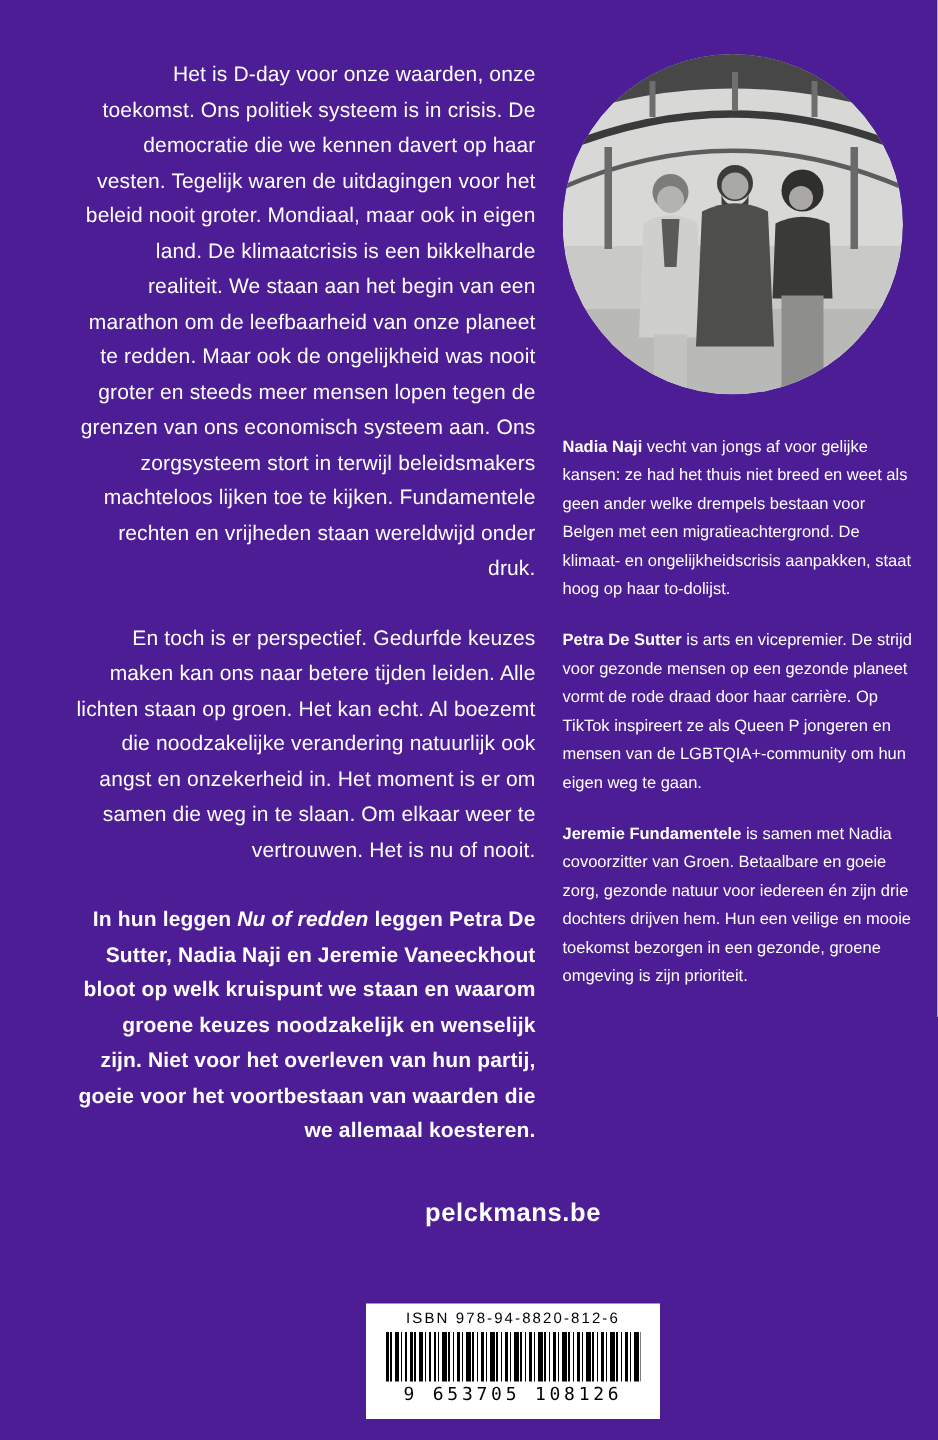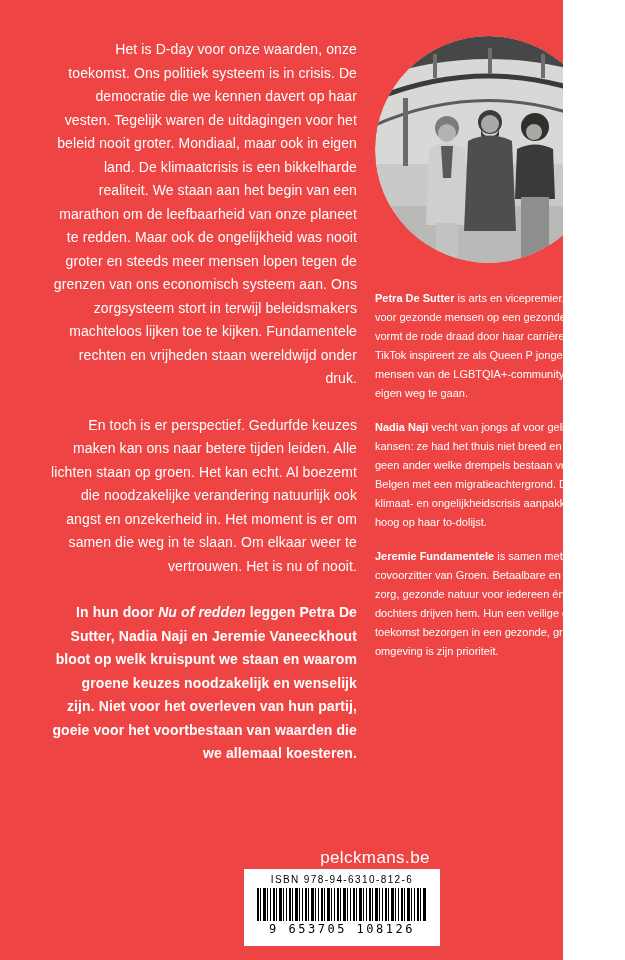--- a/index.html
+++ b/index.html
@@ -1,20 +1,20 @@
 <!DOCTYPE html>
 <html><head>
 <meta charset="utf-8">
 <style>
   html, body { margin: 0; padding: 0; background: #ffffff; }
   .page {
     position: relative;
-    width: 563px;
+    width: 625px;
     height: 960px;
-    background: #ef4444;
+    background: #4c1d95;
     overflow: hidden;
     font-family: "Liberation Sans", sans-serif;
     -webkit-font-smoothing: antialiased;
   }
 
   
   .synopsis {
     position: absolute;
     top: 38px;
     left: 50px;
@@ -53,28 +53,27 @@
     line-height: 19px;
     font-weight: 400;
     text-align: left;
   }
   .bios p { margin: 0 0 15px 0; }
   .bios strong { font-weight: 700; }
 
   
   .publisher {
     position: absolute;
-    top: 848px;
+    top: 799px;
     left: 342px;
     transform: translateX(-50%);
     color: #ffffff;
     font-size: 17px;
-    font-weight: 400;
+    font-weight: 700;
     letter-spacing: 0.4px;
-    margin-left: 33px;
   }
 
   
   .barcode {
     position: absolute;
     top: 869px;
     left: 244px;
     width: 196px;
     height: 77px;
     background: #ffffff;
@@ -159,30 +158,30 @@
         <circle cx="159" cy="96" r="8" fill="#aaa8a4"></circle>
         <path d="M142,113 q18,-9 36,0 l2,50 h-40 z" fill="#3a3a38"></path>
         <rect x="146" y="161" width="28" height="66" fill="#8e8e8c"></rect>
       </g>
     </svg>
   </div>
 
   <div class="synopsis">
     <p>Het is D-day voor onze waarden, onze toekomst. Ons politiek systeem is in crisis. De democratie die we kennen davert op haar vesten. Tegelijk waren de uitdagingen voor het beleid nooit groter. Mondiaal, maar ook in eigen land. De klimaatcrisis is een bikkelharde realiteit. We staan aan het begin van een marathon om de leefbaarheid van onze planeet te redden. Maar ook de ongelijkheid was nooit groter en steeds meer mensen lopen tegen de grenzen van ons economisch systeem aan. Ons zorgsysteem stort in terwijl beleidsmakers machteloos lijken toe te kijken. Fundamentele rechten en vrijheden staan wereldwijd onder druk.</p>
     <p>En toch is er perspectief. Gedurfde keuzes maken kan ons naar betere tijden leiden. Alle lichten staan op groen. Het kan echt. Al boezemt die noodzakelijke verandering natuurlijk ook angst en onzekerheid in. Het moment is er om samen die weg in te slaan. Om elkaar weer te vertrouwen. Het is nu of nooit.</p>
-    <p class="closing"><span>In hun door </span><em>Nu of redden</em><span> leggen Petra De Sutter, Nadia Naji en Jeremie Vaneeckhout bloot op welk kruispunt we staan en waarom groene keuzes noodzakelijk en wenselijk zijn. Niet voor het overleven van hun partij, goeie voor het voortbestaan van waarden die we allemaal koesteren.</span></p>
+    <p class="closing"><span>In hun leggen </span><em>Nu of redden</em><span> leggen Petra De Sutter, Nadia Naji en Jeremie Vaneeckhout bloot op welk kruispunt we staan en waarom groene keuzes noodzakelijk en wenselijk zijn. Niet voor het overleven van hun partij, goeie voor het voortbestaan van waarden die we allemaal koesteren.</span></p>
   </div>
 
   <div class="bios">
+    <p><strong>Nadia Naji</strong><span> vecht van jongs af voor gelijke kansen: ze had het thuis niet breed en weet als geen ander welke drempels bestaan voor Belgen met een migratieachtergrond. De klimaat- en ongelijkheidscrisis aanpakken, staat hoog op haar to-dolijst.</span></p>
     <p><strong>Petra De Sutter</strong><span> is arts en vicepremier. De strijd voor gezonde mensen op een gezonde planeet vormt de rode draad door haar carrière. Op TikTok inspireert ze als Queen P jongeren en mensen van de LGBTQIA+-community om hun eigen weg te gaan.</span></p>
-    <p><strong>Nadia Naji</strong><span> vecht van jongs af voor gelijke kansen: ze had het thuis niet breed en weet als geen ander welke drempels bestaan voor Belgen met een migratieachtergrond. De klimaat- en ongelijkheidscrisis aanpakken, staat hoog op haar to-dolijst.</span></p>
     <p><strong>Jeremie Fundamentele</strong><span> is samen met Nadia covoorzitter van Groen. Betaalbare en goeie zorg, gezonde natuur voor iedereen én zijn drie dochters drijven hem. Hun een veilige en mooie toekomst bezorgen in een gezonde, groene omgeving is zijn prioriteit.</span></p>
   </div>
 
   <div class="publisher">pelckmans.be</div>
 
   <div class="barcode">
-    <div class="isbn">ISBN 978-94-6310-812-6</div>
+    <div class="isbn">ISBN 978-94-8820-812-6</div>
     <div class="bars"></div>
     <div class="digits">9 653705 108126</div>
   </div>
 
 </div>
 
 </body></html>

